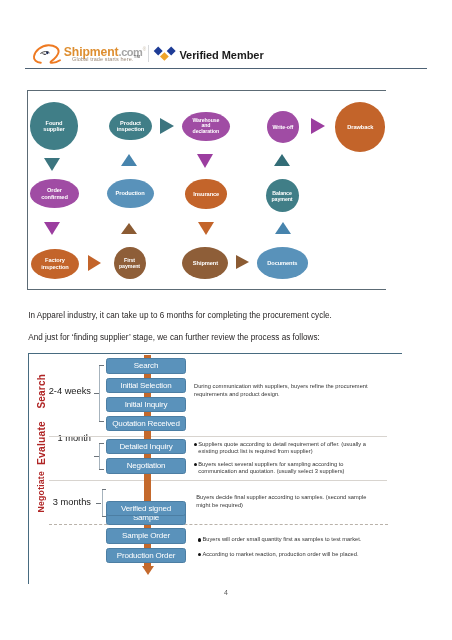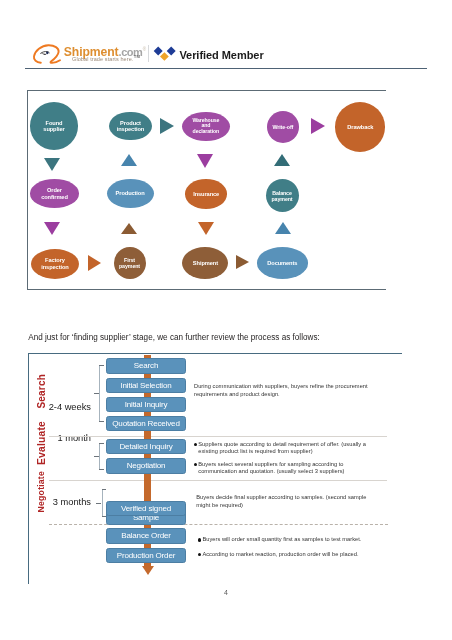--- a/index.html
+++ b/index.html
@@ -121,40 +121,41 @@
     <div class="tri t-down" style="left: 197px; top: 153.8px; border-width: 14.2px 8.55px 0px; border-top-color: rgb(155, 61, 159);"></div>
     <div class="tri t-up" style="left: 274px; top: 154.1px; border-width: 0px 8.8px 12.8px; border-bottom-color: rgb(51, 109, 119);"></div>
     <div class="tri t-down" style="left: 44.2px; top: 222.3px; border-width: 13.4px 8.55px 0px; border-top-color: rgb(155, 61, 159);"></div>
     <div class="tri t-up" style="left: 121.4px; top: 222.5px; border-width: 0px 8.35px 11.9px; border-bottom-color: rgb(139, 91, 51);"></div>
     <div class="tri t-down" style="left: 197.5px; top: 222.2px; border-width: 13.7px 8.3px 0px; border-top-color: rgb(195, 100, 42);"></div>
     <div class="tri t-up" style="left: 274.8px; top: 222.4px; border-width: 0px 8.2px 12px; border-bottom-color: rgb(71, 132, 173);"></div>
     <div class="tri t-right" style="left: 87.8px; top: 255px; border-width: 8.1px 0px 8.1px 13.8px; border-left-color: rgb(195, 100, 42);"></div>
     <div class="tri t-right" style="left: 235.5px; top: 255px; border-width: 7.95px 0px 7.95px 13.8px; border-left-color: rgb(139, 91, 51);"></div>
   </div>
 
+  <div class="para" style="left:28.2px;top:311.2px;">In Apparel industry, it can take up to 6 months for completing the procurement cycle.</div>
   <div class="para" style="left:28.2px;top:333.4px;">And just for ‘finding supplier’ stage, we can further review the process as follows:</div>
 
   <div class="d2">
     <div class="d2top"></div>
     <div class="d2left"></div>
   </div>
   <div id="d2layer">
     <div class="d2bar"></div>
     <div class="d2arrowhead"></div>
     <div class="d2phase" style="top:374.6px;height:34.2px;font-size:10px;">
         <span>Search</span>
       </div>
     <div class="d2phase" style="top:421px;height:43.7px;font-size:10.3px;">
         <span>Evaluate</span>
       </div>
     <div class="d2phase" style="top:471px;height:40.8px;font-size:8.7px;">
         <span>Negotiate</span>
       </div>
 
-    <div class="d2dur" style="top:385.8px;margin-top:16px;">2-4 weeks</div>
+    <div class="d2dur" style="top:385.8px;">2-4 weeks</div>
     <div class="d2dur" style="top:433px;">1 month</div>
     <div class="d2dur" style="top:497.3px;">3 months</div>
 
     <div class="brk" style="left:99.4px;top:364.5px;height:56.7px;">
         <i class="bt"></i>
         <i class="bb"></i>
         <i class="bm"></i>
       </div>
     <div class="brk" style="left:99.4px;top:442.6px;height:27.2px;">
         <i class="bt"></i>
@@ -196,21 +197,21 @@
     <div class="d2box" style="top:458.2px">
         <span>Negotiation</span>
       </div>
     <div class="d2box" style="top:510px">
         <span>Sample</span>
       </div>
     <div class="d2box" style="top:500.8px">
         <span>Verified signed</span>
       </div>
     <div class="d2box" style="top:528.3px">
-        <span>Balance Order</span>
+        <span>Sample Order</span>
       </div>
     <div class="d2box" style="top:547.5px">
         <span>Production Order</span>
       </div>
   </div>
 
   <div class="pg">4</div>
 </div>
 
 </body></html>

